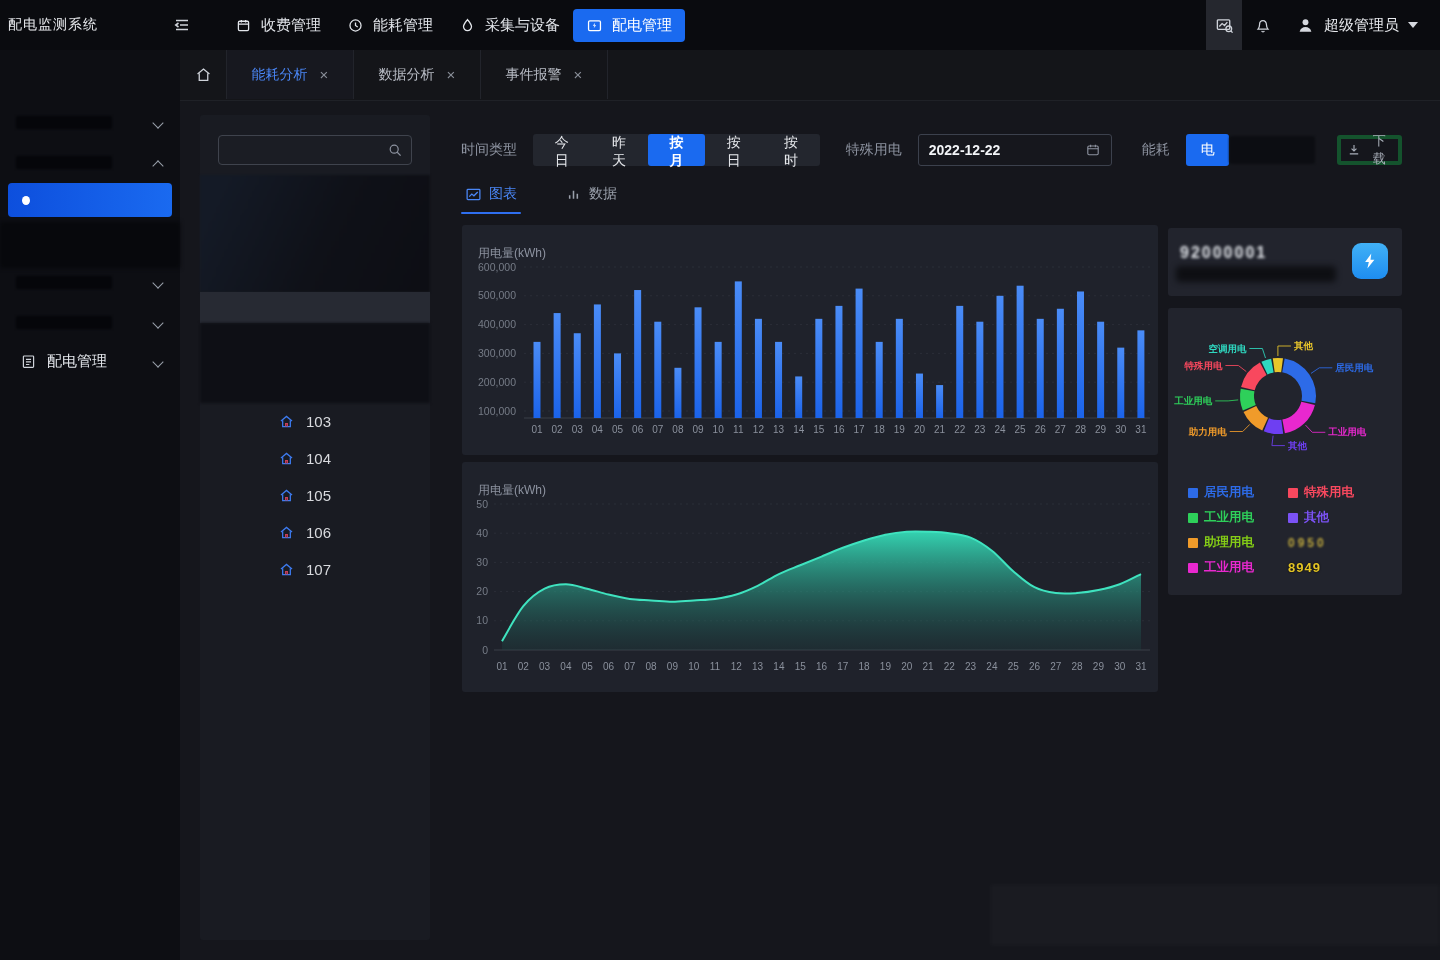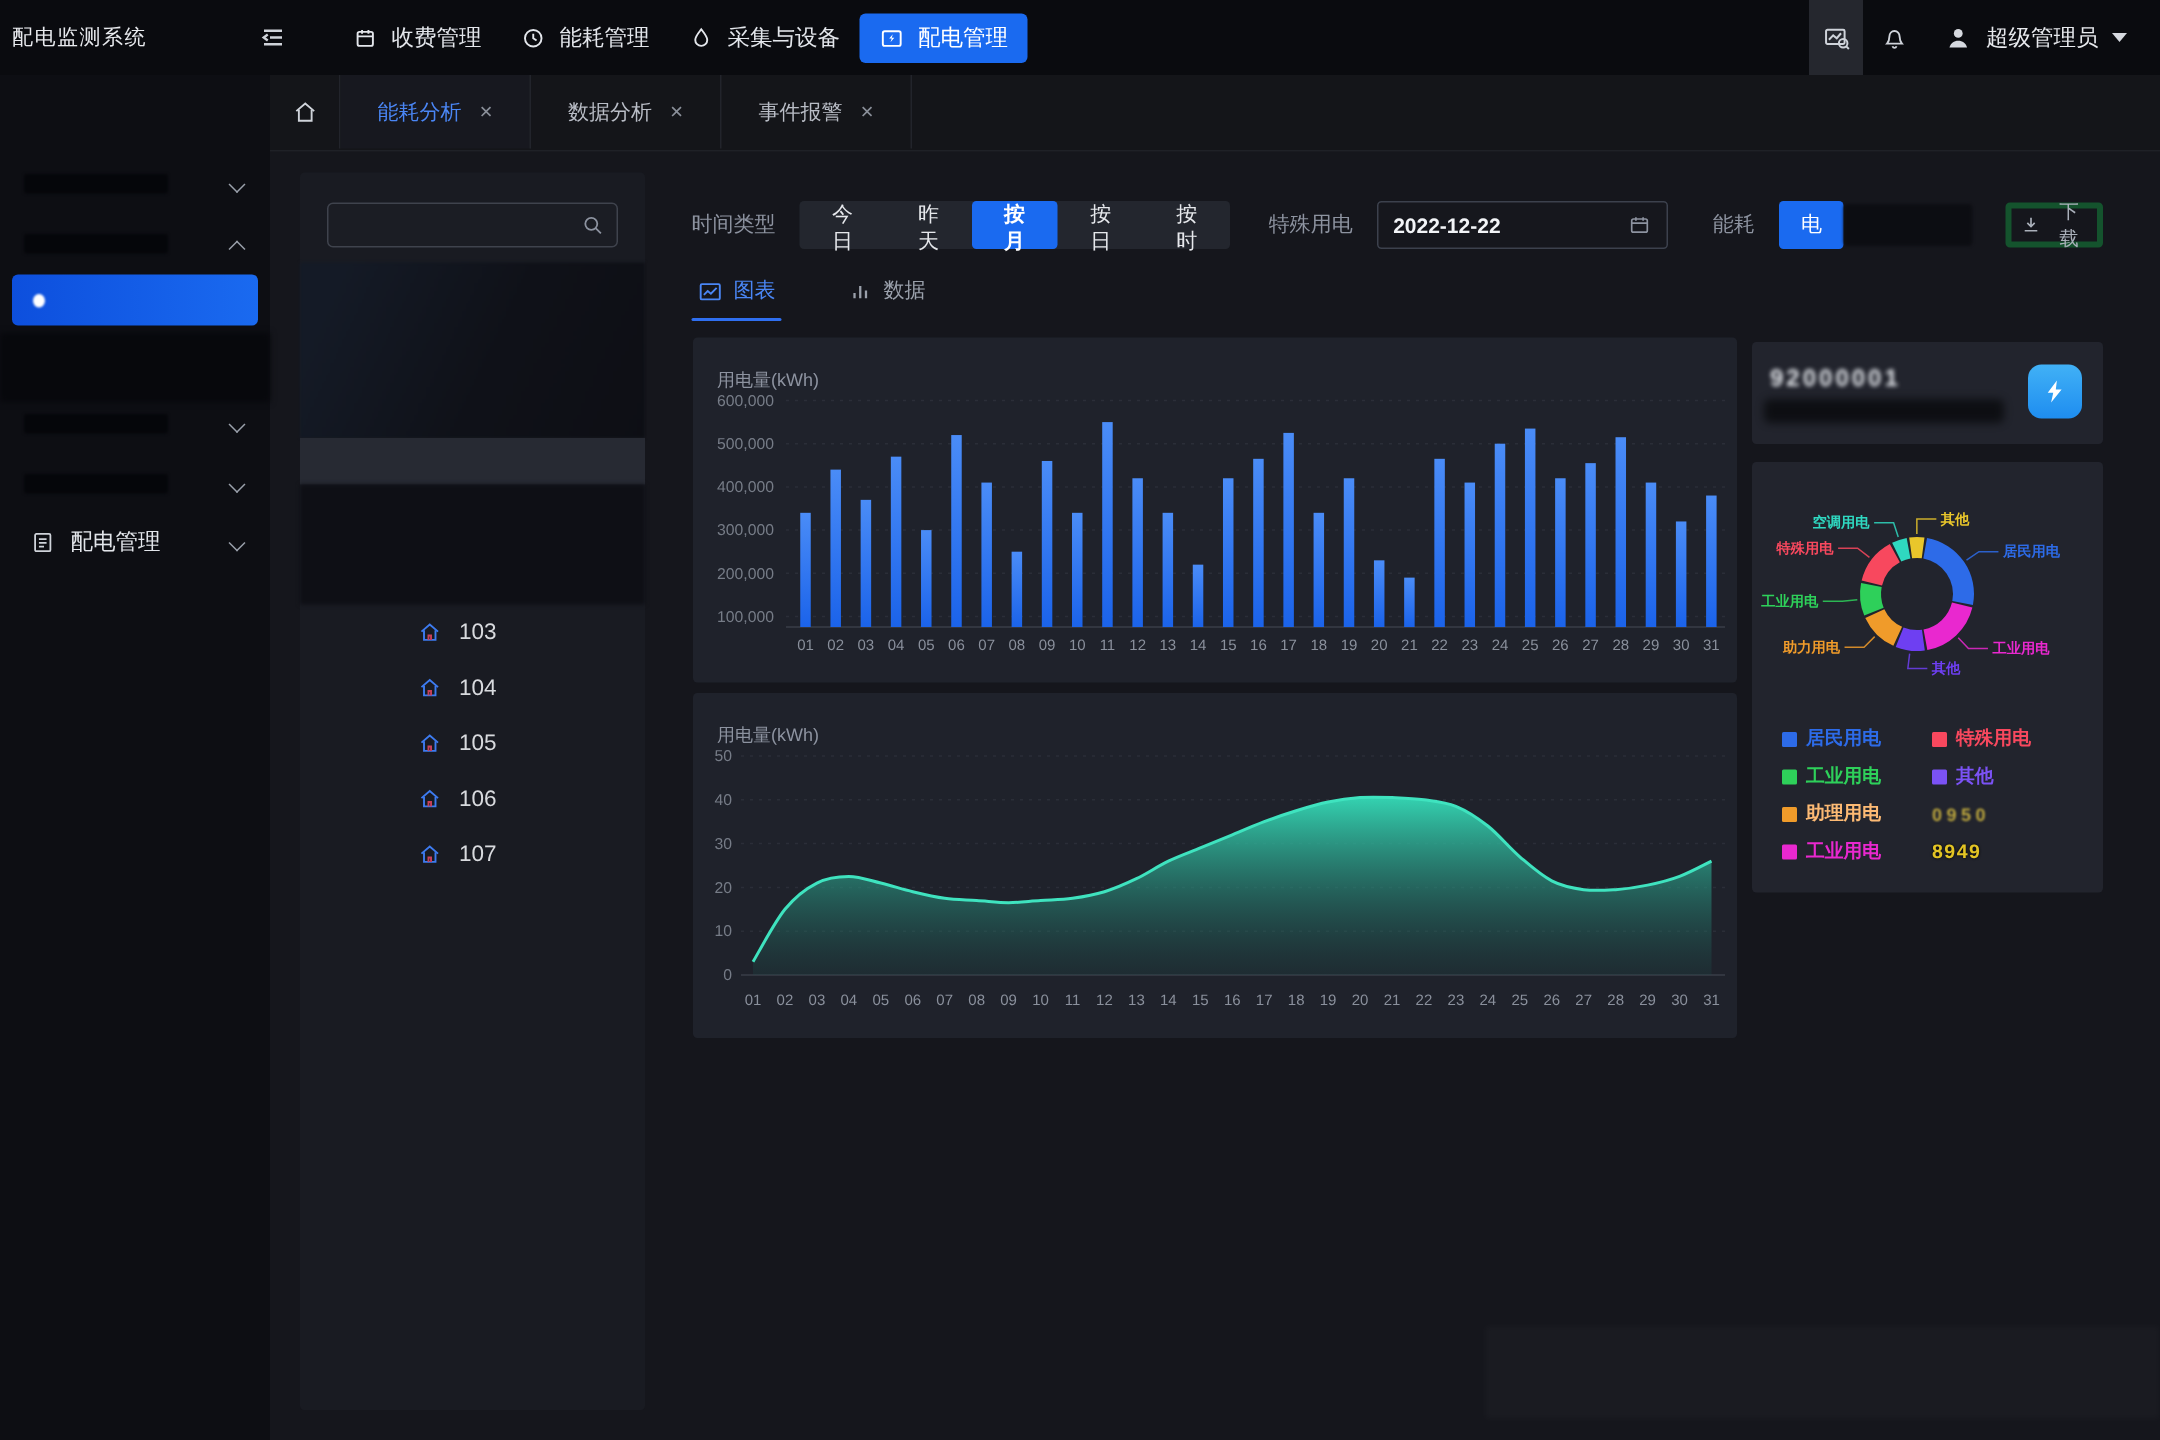--- a/index.html
+++ b/index.html
@@ -562,21 +562,21 @@
         <div class="leg-item">
           <span class="leg-sq" style="background: rgb(46, 208, 90);"></span>
           <span style="color: rgb(46, 208, 90);">工业用电</span>
         </div>
         <div class="leg-item">
           <span class="leg-sq" style="background: rgb(123, 82, 245);"></span>
           <span style="color: rgb(123, 82, 245);">其他</span>
         </div>
         <div class="leg-item">
           <span class="leg-sq" style="background: rgb(240, 155, 42);"></span>
-          <span style="color: #fdba74;">助理用电</span>
+          <span style="color: #84cc16;">助理用电</span>
         </div>
         <span class="glitch-dim">0950</span>
         <div class="leg-item">
           <span class="leg-sq" style="background: rgb(233, 40, 207);"></span>
           <span style="color: rgb(233, 40, 207);">工业用电</span>
         </div>
         <span class="glitch-bright">8949</span>
       </div>
   </div>
 

